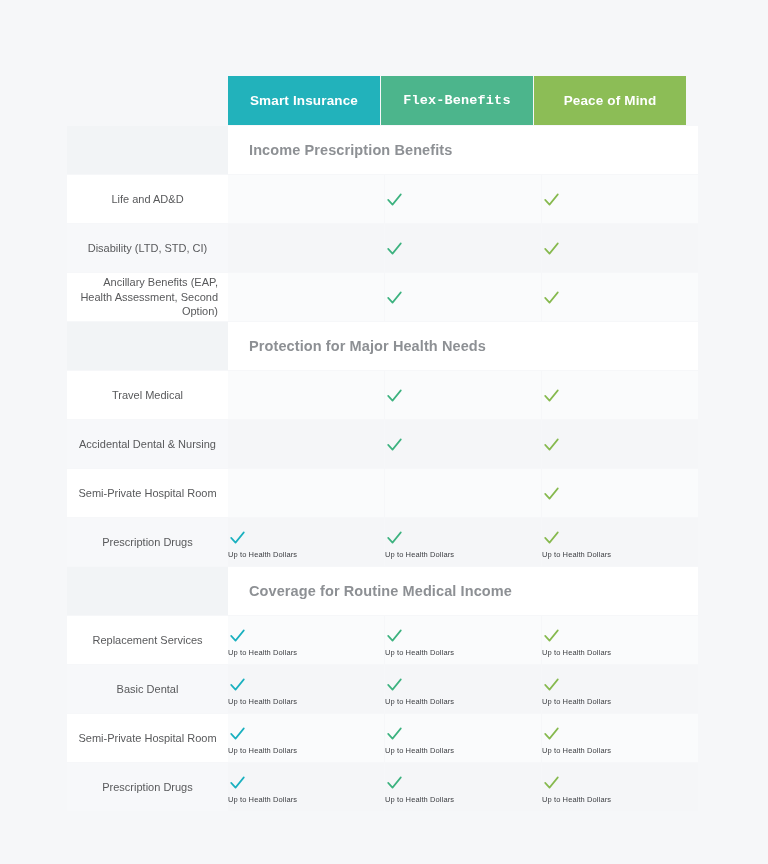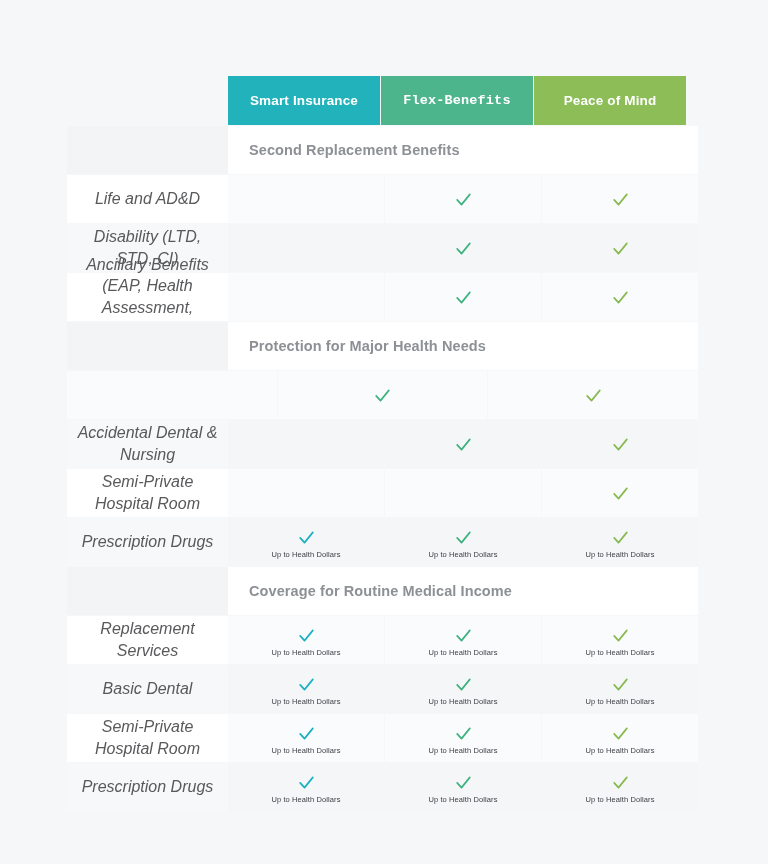--- a/index.html
+++ b/index.html
@@ -36,34 +36,32 @@
     align-items: stretch;
   }
 
   .label-cell {
     width: 161px;
     flex: 0 0 161px;
     box-sizing: border-box;
     display: flex;
     align-items: center;
     justify-content: center;
-    text-align: center;
+    text-align: right;
     padding: 4px 10px;
-    font-size: 16px;
+    font-size: 11px;
     line-height: 1.35;
     color: #58595b;
-    font-style: italic;
   }
 
   .data-cell {
     flex: 1 1 0;
     box-sizing: border-box;
     display: flex;
     flex-direction: column;
-    align-items: center;
     justify-content: center;
     position: relative;
   }
 
   
   .header-row {
     height: 49px;
     margin-bottom: 1px;
   }
   .header-row .label-cell {
@@ -146,21 +144,21 @@
         </div>
         <div class="header-cell" style="background: rgb(76, 181, 140); font-family: Liberation Mono, monospace;">
           <span>Flex-Benefits</span>
         </div>
         <div class="header-cell" style="background: rgb(140, 189, 86);">
           <span>Peace of Mind</span>
         </div>
       </div>
       <div class="row section-row">
         <div class="label-cell"></div>
-        <div class="section-title-cell">Second Replacement Benefits</div>
+        <div class="section-title-cell">Income Prescription Benefits</div>
       </div>
       <div class="row benefit-row light">
         <div class="label-cell">Life and AD&amp;D</div>
         <div class="data-cell"></div>
         <div class="data-cell">
           <span class="check">
             <svg viewBox="0 0 24 24">
               <path d="M4 12.5 L9.5 18.5 L20 5.5" fill="none" stroke="#3cb27f" stroke-width="2.1" stroke-linecap="round" stroke-linejoin="round"></path>
             </svg>
           </span>
@@ -207,20 +205,21 @@
               <path d="M4 12.5 L9.5 18.5 L20 5.5" fill="none" stroke="#86b94e" stroke-width="2.1" stroke-linecap="round" stroke-linejoin="round"></path>
             </svg>
           </span>
         </div>
       </div>
       <div class="row section-row">
         <div class="label-cell"></div>
         <div class="section-title-cell">Protection for Major Health Needs</div>
       </div>
       <div class="row benefit-row light">
+        <div class="label-cell">Travel Medical</div>
         <div class="data-cell"></div>
         <div class="data-cell">
           <span class="check">
             <svg viewBox="0 0 24 24">
               <path d="M4 12.5 L9.5 18.5 L20 5.5" fill="none" stroke="#3cb27f" stroke-width="2.1" stroke-linecap="round" stroke-linejoin="round"></path>
             </svg>
           </span>
         </div>
         <div class="data-cell">
           <span class="check">

